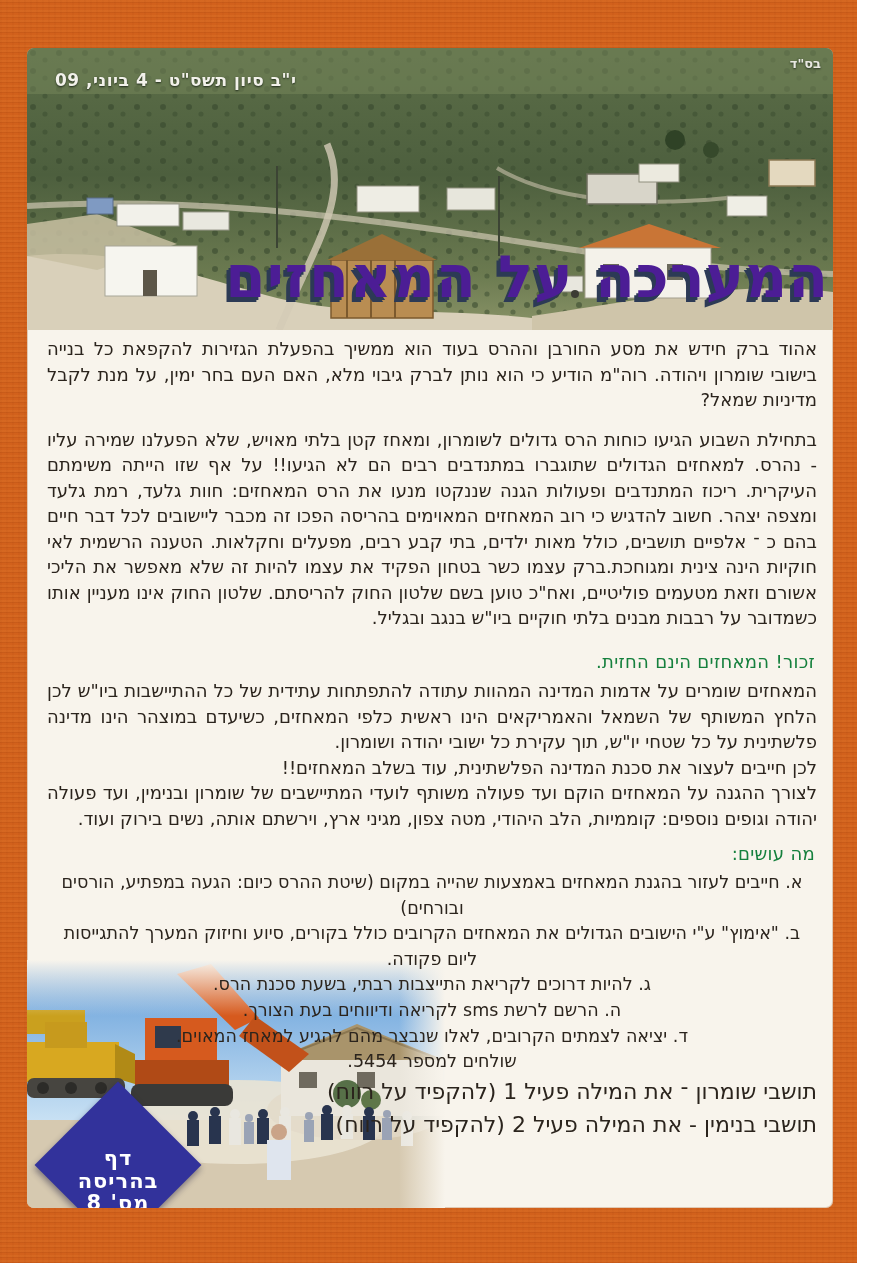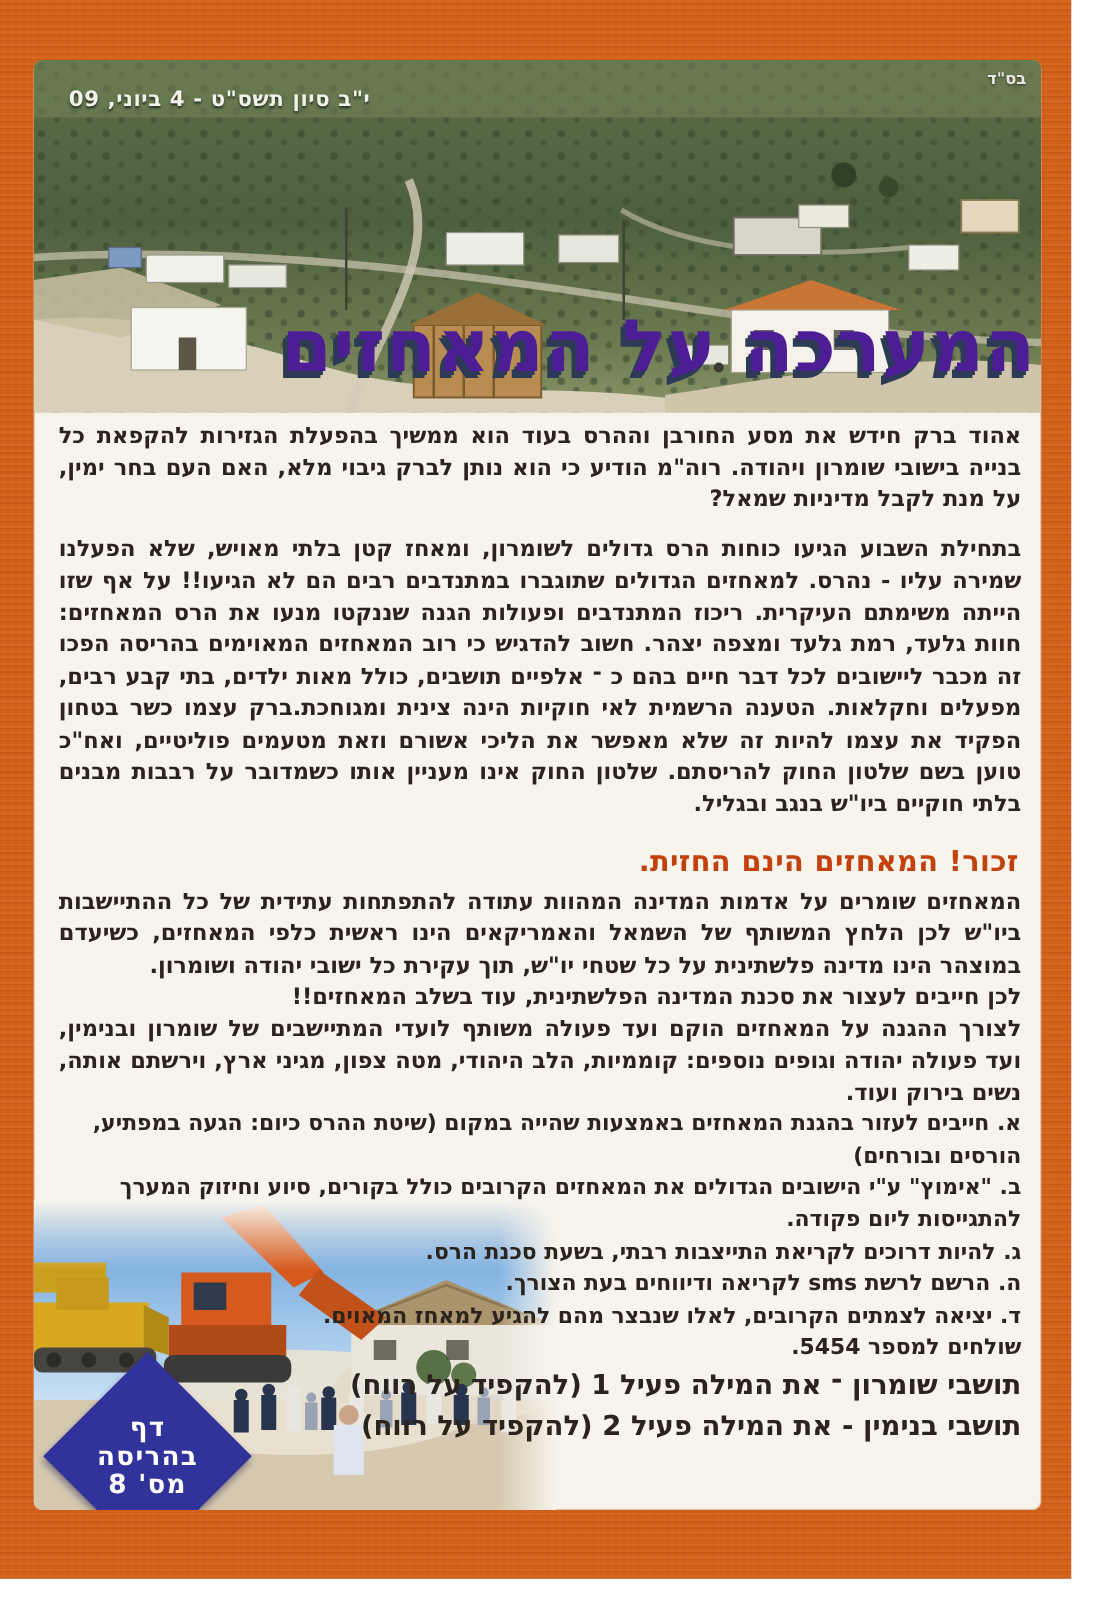--- a/index.html
+++ b/index.html
@@ -39,48 +39,48 @@
     font-size:58px;font-weight:800;line-height:1;color:#4c1d95;
     letter-spacing:1px;
     text-shadow:-4px 5px 0 #2c3a55, -2px 3px 0 #2c3a55;
   }
   
   .textflow{
     position:absolute;left:0;top:282px;width:806px;z-index:2;
     direction:rtl;color:#2b241d;
     padding:0 16px 0 20px;box-sizing:border-box;
   }
-  .textflow p{margin:0;font-weight:700;}
+  .textflow p{margin:0;font-weight:400;}
   .p-intro{font-size:18px;line-height:1.42;text-align:justify;margin-top:6px !important;}
   .p-body{font-size:18px;line-height:1.42;text-align:justify;margin-top:14px !important;}
   .h-orange{
-    color:#c2410c;font-size:23px;font-weight:800;text-align:right;
+    color:#15803d;font-size:18px;font-weight:800;text-align:right;
     margin:20px 2px 6px !important;letter-spacing:.3px;
   }
   .h-actions{margin-top:12px !important;}
   .sec p{font-size:18px;line-height:1.42;text-align:justify;}
-  .items p{font-size:17.5px;line-height:1.46;text-align:right;}
+  .items p{font-size:17.5px;line-height:1.46;text-align:center;}
   .send-line{font-size:18px;text-align:right;line-height:1.5;}
   .sms p{font-size:22px;line-height:1.5;text-align:right;white-space:nowrap;}
   
   .demo-photo{position:absolute;left:0;top:912px;width:418px;height:248px;z-index:1;}
   .demo-photo svg{display:block;}
   .demo-fade-top{position:absolute;left:0;top:0;width:100%;height:56px;
     background:linear-gradient(#f8f4ec, rgba(248,244,236,0));}
   .demo-fade-right{position:absolute;right:0;top:0;width:46px;height:100%;
     background:linear-gradient(270deg,#f8f4ec, rgba(248,244,236,0));}
   
   .badge{position:absolute;left:32px;top:1058px;width:118px;height:118px;z-index:4;}
   .badge-shape{
     position:absolute;left:0;top:0;width:118px;height:118px;
     background:#32329b;transform:rotate(45deg);
     box-shadow:2px 3px 6px rgba(20,20,60,.45);
   }
   .badge-text{
-    position:absolute;left:0;top:0;width:118px;height:118px;
+    position:absolute;left:0;top:16px;width:118px;height:118px;
     display:flex;flex-direction:column;align-items:center;justify-content:center;
     color:#fff;font-weight:800;direction:rtl;line-height:1.08;
     font-size:21px;letter-spacing:1px;text-align:center;
   }
 </style>
 </head>
 <body>
 
 <div class="page">
   <div class="inner">
@@ -155,20 +155,21 @@
       <p class="p-intro">אהוד ברק חידש את מסע החורבן וההרס בעוד הוא ממשיך בהפעלת הגזירות להקפאת כל בנייה בישובי שומרון ויהודה. רוה"מ הודיע כי הוא נותן לברק גיבוי מלא,  האם העם בחר ימין, על מנת לקבל מדיניות שמאל?</p>
       <p class="p-body">בתחילת השבוע הגיעו כוחות הרס גדולים לשומרון, ומאחז קטן בלתי מאויש, שלא הפעלנו שמירה עליו - נהרס. למאחזים הגדולים שתוגברו במתנדבים רבים הם לא הגיעו!! על אף שזו הייתה משימתם העיקרית. ריכוז המתנדבים ופעולות הגנה שננקטו מנעו את הרס המאחזים: חוות גלעד, רמת גלעד ומצפה יצהר. חשוב להדגיש כי רוב המאחזים המאוימים בהריסה הפכו זה מכבר ליישובים לכל דבר חיים בהם כ ־ אלפיים תושבים, כולל מאות ילדים, בתי קבע רבים, מפעלים וחקלאות. הטענה הרשמית לאי חוקיות הינה צינית ומגוחכת.ברק עצמו כשר בטחון הפקיד את עצמו להיות זה שלא מאפשר את הליכי אשורם וזאת מטעמים פוליטיים, ואח"כ טוען בשם שלטון החוק להריסתם. שלטון החוק אינו מעניין אותו כשמדובר על רבבות מבנים בלתי חוקיים ביו"ש בנגב ובגליל.</p>
 
       <p class="h-orange">זכור! המאחזים הינם החזית.</p>
       <div class="sec">
         <p>המאחזים שומרים על אדמות המדינה המהוות עתודה להתפתחות עתידית של כל ההתיישבות ביו"ש לכן הלחץ המשותף של השמאל והאמריקאים הינו ראשית כלפי המאחזים, כשיעדם במוצהר הינו מדינה פלשתינית על כל שטחי יו"ש, תוך עקירת כל ישובי יהודה ושומרון.</p>
         <p>לכן חייבים לעצור את סכנת המדינה הפלשתינית, עוד בשלב המאחזים!!</p>
         <p>לצורך ההגנה על המאחזים הוקם ועד פעולה משותף לועדי המתיישבים של שומרון ובנימין, ועד פעולה יהודה וגופים נוספים: קוממיות, הלב היהודי, מטה צפון, מגיני ארץ, וירשתם אותה, נשים בירוק ועוד.</p>
       </div>
 
+      <p class="h-orange h-actions">מה עושים:</p>
       <div class="items">
         <p>א. חייבים לעזור בהגנת המאחזים באמצעות שהייה במקום (שיטת ההרס כיום: הגעה במפתיע, הורסים ובורחים)</p>
         <p>ב. "אימוץ" ע"י הישובים הגדולים את המאחזים הקרובים כולל בקורים, סיוע וחיזוק המערך להתגייסות ליום פקודה.</p>
         <p>ג. להיות דרוכים לקריאת התייצבות רבתי, בשעת סכנת הרס.</p>
         <p>ה. הרשם לרשת sms לקריאה ודיווחים בעת הצורך.</p>
         <p>ד. יציאה לצמתים הקרובים, לאלו שנבצר מהם להגיע למאחז המאוים.</p>
         <p class="send-line">שולחים למספר 5454.</p>
       </div>
 
       <div class="sms">

